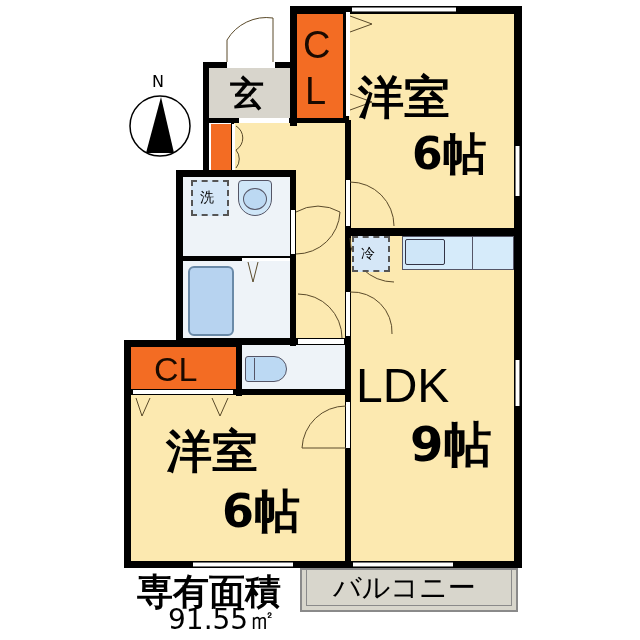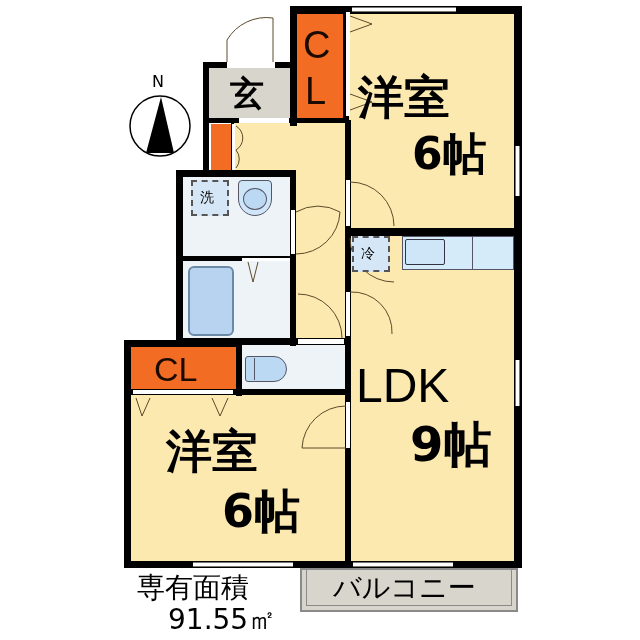--- a/index.html
+++ b/index.html
@@ -157,20 +157,20 @@
 <div class="abs label" style="left:410px;top:420px;font-size:48px;">9帖</div>
 
 <div class="abs label" style="left:166px;top:428px;font-size:46px;">洋室</div>
 <div class="abs label" style="left:222px;top:488px;font-size:46px;">6帖</div>
 
 <div class="abs balcony" style="left:300px;top:568px;width:218px;height:44px;">
   <div class="abs" style="left:4px;top:0;right:4px;bottom:4px;border:1px solid #8a8a8a;border-top:none;"></div>
 </div>
 <div class="abs label" style="left:333px;top:574px;font-size:28px;font-weight:normal;">バルコニー</div>
 
-<div class="abs label" style="left:137px;top:574px;font-size:28px;font-weight:normal;">専有面積</div>
+<div class="abs label" style="left:137px;top:574px;font-size:36px;font-weight:bold;">専有面積</div>
 <div class="abs label" style="left:168px;top:606px;font-size:28px;font-weight:normal;">91.55㎡</div>
 
 <div class="abs label" style="left:152px;top:74px;font-size:16px;font-weight:normal;">N</div>
 <svg width="640" height="640" style="left:0;top:0;">
   <circle cx="160" cy="126" r="30" fill="#fff" stroke="#000" stroke-width="1.5"></circle>
   <path d="M161 97 L146 153 L174 153 Z" fill="#000"></path>
 </svg>
 
 </body></html>

